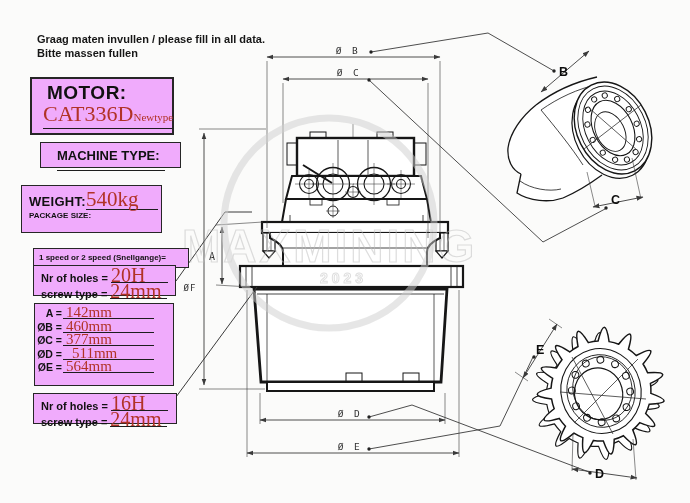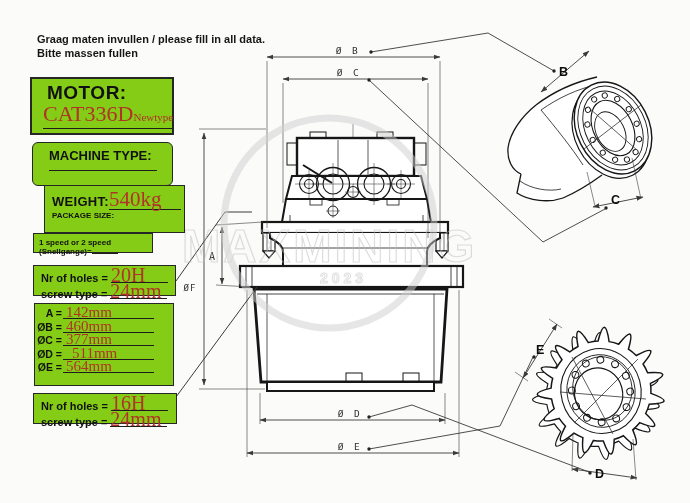--- a/index.html
+++ b/index.html
@@ -1,21 +1,21 @@
 <!DOCTYPE html>
 <html style="--red: #b13327;"><head>
 <meta charset="utf-8">
 <style>
   html,body{margin:0;padding:0;background:#888;}
   .stage{position:relative;width:690px;height:503px;background:#fbfbfa;overflow:hidden;
          font-family:"Liberation Sans",sans-serif;color:#111;}
   .stage svg{position:absolute;left:0;top:0;}
   .hdr{position:absolute;left:37px;top:33px;font-weight:bold;font-size:11px;line-height:13.5px;
        white-space:nowrap;color:#161616;}
-  .box{position:absolute;background:#84cc16;border:1.6px solid #262626;box-sizing:border-box;}
+  .box{position:absolute;background:#f0abfc;border:1.6px solid #262626;box-sizing:border-box;}
   .red{color:var(--red,#b13327);font-family:"Liberation Serif",serif;}
   .u{border-bottom:1.4px solid #1d1d1d;}
   
   .motor-label{font-weight:bold;font-size:19px;margin:3px 0 0 15px;letter-spacing:.5px;}
   .motor-val{margin:-1px 0 0 11px;font-size:22px;line-height:22px;}
   .motor-note{font-size:11px;}
   
   .mach-label{font-weight:bold;font-size:13px;margin:5px 0 0 16px;}
   .mach-blank{position:absolute;left:16px;top:27px;width:108px;border-bottom:1.5px solid #1d1d1d;}
   
@@ -273,36 +273,36 @@
   <div class="hdr">
     <div>Graag maten invullen / please fill in all data.</div>
     <div>Bitte massen fullen</div>
   </div>
 
   <div class="box" style="left:30px;top:77px;width:144px;height:58px;border-width:2.2px;">
     <div class="motor-label">MOTOR:</div>
     <div class="motor-val red u"><span>CAT336D</span><span class="motor-note">Newtype</span></div>
   </div>
 
-  <div class="box" style="left:32px;top:142px;width:141px;height:44px;border-radius:6px;">
+  <div class="box" style="left:40px;top:142px;width:141px;height:26px;">
     <div class="mach-label">MACHINE TYPE:</div>
     <div class="mach-blank"></div>
   </div>
 
-  <div class="box" style="left:44px;top:185px;width:141px;height:48px;">
+  <div class="box" style="left:21px;top:185px;width:141px;height:48px;">
     <div class="wrow" style="margin-top:4px;">
       <span class="w-label">WEIGHT:</span>
       <span class="w-val red u">540kg</span>
     </div>
     <div class="wrow" style="margin-top:1px;gap:27px;">
       <span class="p-label">PACKAGE SIZE:</span>
     </div>
   </div>
 
-  <div class="box" style="left:33px;top:233px;width:120px;height:20px;">
+  <div class="box" style="left:33px;top:248px;width:156px;height:20px;">
     <div class="speed-line"><span>1 speed or 2 speed (Snellgange)=</span><span class="speed-blank"></span></div>
   </div>
 
   <div class="box" style="left:33px;top:265px;width:143px;height:31px;">
     <div class="hrow" style="margin-top:3px;">
       <span class="h-label">Nr of holes =</span>
       <span class="h-val red u">20H</span>
     </div>
     <div class="hrow">
       <span class="h-label">screw type =</span>

